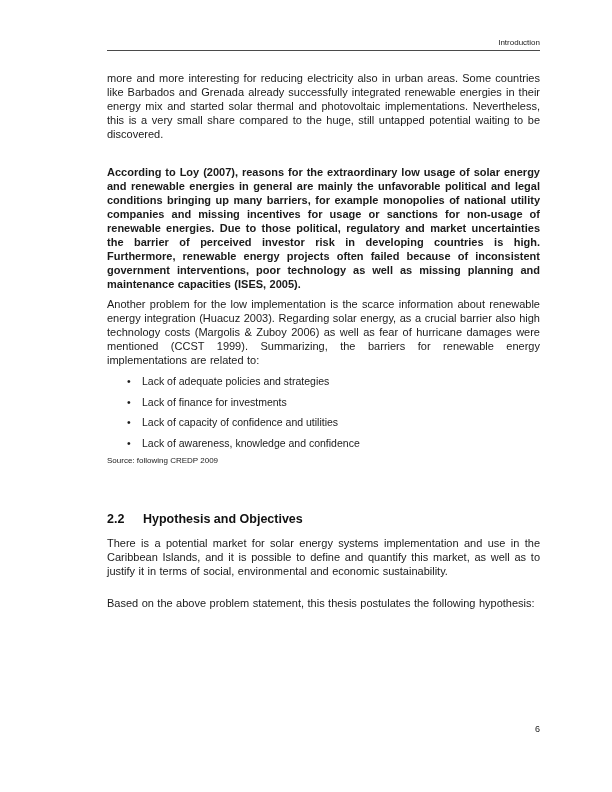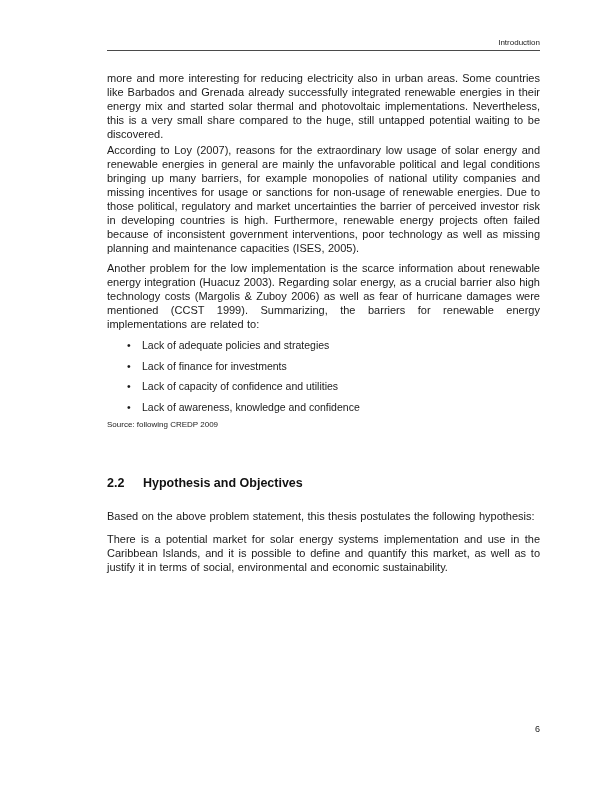--- a/index.html
+++ b/index.html
@@ -33,21 +33,21 @@
   }
   .para {
     margin: 0;
     font-size: 11px;
     line-height: 14px;
     text-align: justify;
     text-align-last: left;
     word-spacing: 0.4px;
   }
   .p1 { margin-top: 20px; }
-  .p2 { margin-top: 2px; }
+  .p2 { margin-top: 24px; font-weight: bold; }
   .p3 { margin-top: 6px; }
   ul.bullet-list {
     list-style: none;
     margin: 4px 0 0 0;
     padding: 0 0 0 35px;
   }
   ul.bullet-list li {
     position: relative;
     font-size: 10.5px;
     line-height: 20.6px;
@@ -120,22 +120,22 @@
         <span>Lack of awareness, knowledge and confidence</span>
       </li>
     </ul>
 
     <div class="source-note">Source: following CREDP 2009</div>
 
     <h2 class="section-heading">
       <span class="sec-num">2.2</span><span>Hypothesis and Objectives</span>
     </h2>
 
+    <p class="para p-final">There is a potential market for solar energy systems implementation and use in the Caribbean Islands, and it is possible to define and quantify this market, as well as to justify it in terms of social, environmental and economic sustainability.</p>
+
     <p class="para p-based">Based on the above problem statement, this thesis postulates the following hypothesis:</p>
-
-    <p class="para p-final">There is a potential market for solar energy systems implementation and use in the Caribbean Islands, and it is possible to define and quantify this market, as well as to justify it in terms of social, environmental and economic sustainability.</p>
 
   </div>
 
   <div class="page-number">
     <span>6</span>
   </div>
 </div>
 
 </body></html>

